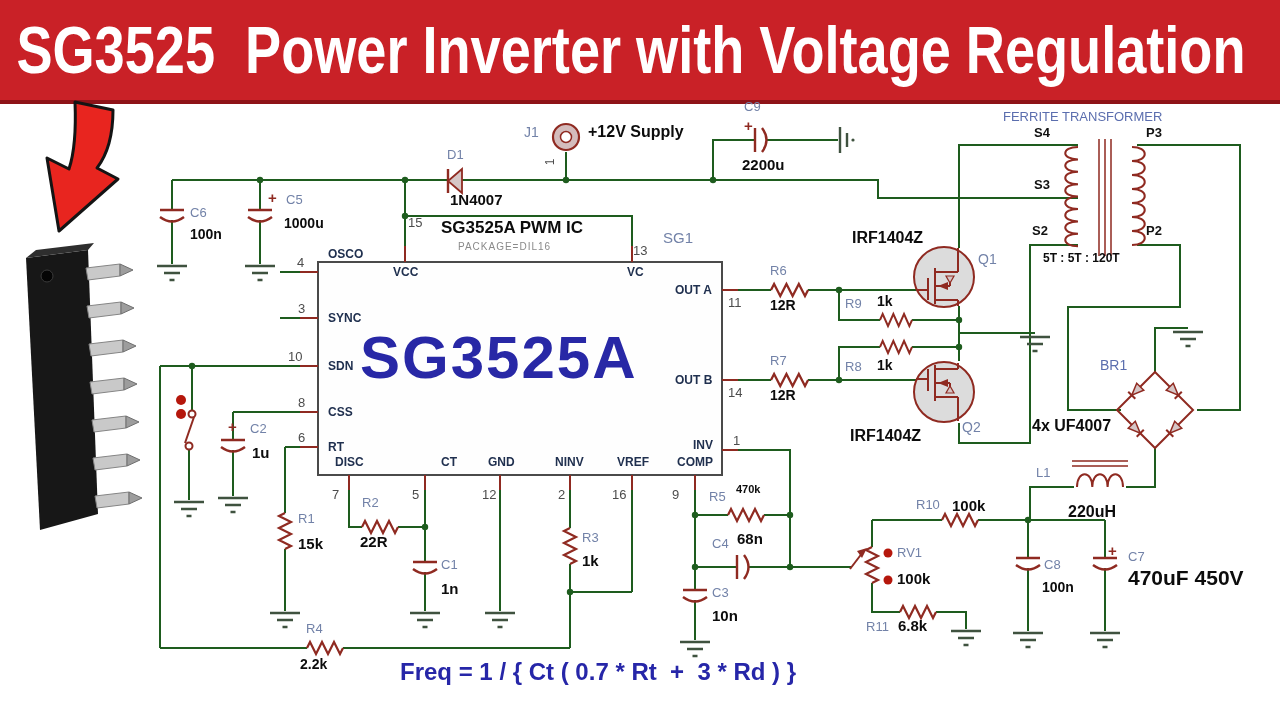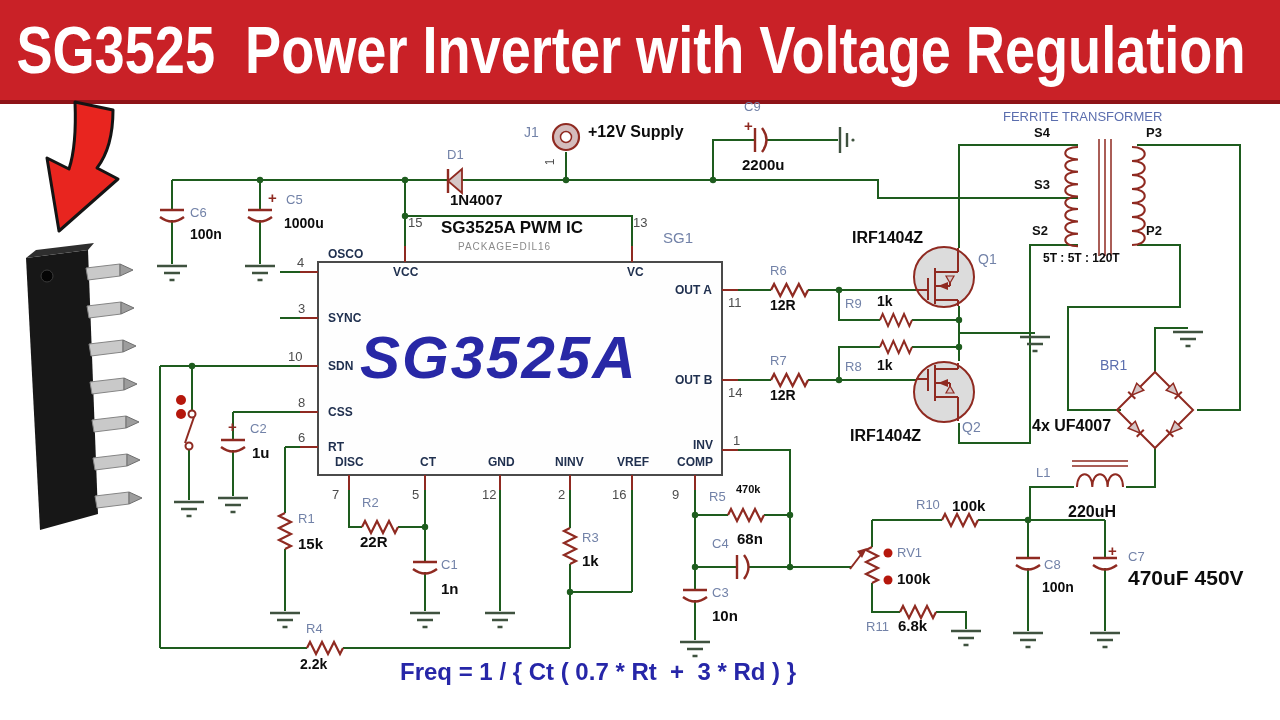--- a/index.html
+++ b/index.html
@@ -12,21 +12,21 @@
   .lbl{position:absolute;white-space:pre;line-height:1;}
   .ref{font-size:13px;color:#7282a8;}
   .val{font-size:14px;font-weight:bold;color:#0c0c0c;}
   .big{font-size:15px;font-weight:bold;color:#0c0c0c;}
   .pn{font-size:12px;font-weight:bold;color:#20304f;}
   .pnum{font-size:13px;color:#4c4c4c;}
   .blue{font-size:13px;color:#5b6eae;}
   .slate{font-size:14px;color:#7282a8;}
   .term{font-size:13px;font-weight:600;color:#111;}
   .plus{font-size:15px;font-weight:bold;color:#8f2a21;}
-  .icname{font-size:60px;font-weight:bold;color:#2828a6;letter-spacing:2px;font-style:italic;}
+  .icname{font-size:60px;font-weight:bold;color:#2828a6;letter-spacing:2px;}
   .ictitle{font-size:17px;font-weight:bold;color:#0c0c0c;}
   .icpkg{font-size:10px;color:#8a8a8a;letter-spacing:1px;}
   .formula{font-size:24px;font-weight:bold;color:#2626a8;}
   .rot90{transform:rotate(-90deg);}
   svg{position:absolute;left:0;top:0;}
 </style>
 </head>
 <body>
 
 <div class="banner">
@@ -248,38 +248,38 @@
 <span class="lbl term" style="left:1034px;top:126px">S4</span>
 <span class="lbl term" style="left:1034px;top:178px">S3</span>
 <span class="lbl term" style="left:1032px;top:224px">S2</span>
 <span class="lbl term" style="left:1146px;top:126px">P3</span>
 <span class="lbl term" style="left:1146px;top:224px">P2</span>
 <span class="lbl big" style="left:1043px;top:252px;font-size:12px">5T : 5T : 120T</span>
 
 <span class="lbl pnum" style="left:408px;top:216px">15</span>
 <span class="lbl ictitle" style="left:441px;top:219px">SG3525A PWM IC</span>
 <span class="lbl icpkg" style="left:458px;top:242px">PACKAGE=DIL16</span>
-<span class="lbl pnum" style="left:633px;top:216px">13</span>
+<span class="lbl pnum" style="left:633px;top:244px">13</span>
 <span class="lbl slate" style="left:663px;top:230px;font-size:15px">SG1</span>
 <span class="lbl icname" style="left:360px;top:328px">SG3525A</span>
 
 <span class="lbl pnum" style="left:297px;top:256px">4</span>
 <span class="lbl pnum" style="left:298px;top:302px">3</span>
 <span class="lbl pnum" style="left:288px;top:350px">10</span>
 <span class="lbl pnum" style="left:298px;top:396px">8</span>
 <span class="lbl pnum" style="left:298px;top:431px">6</span>
 <span class="lbl pn" style="left:328px;top:248px">OSCO</span>
 <span class="lbl pn" style="left:328px;top:312px">SYNC</span>
 <span class="lbl pn" style="left:328px;top:360px">SDN</span>
 <span class="lbl pn" style="left:328px;top:406px">CSS</span>
 <span class="lbl pn" style="left:328px;top:441px">RT</span>
 <span class="lbl pn" style="left:393px;top:266px">VCC</span>
 <span class="lbl pn" style="left:627px;top:266px">VC</span>
 <span class="lbl pn" style="left:335px;top:456px">DISC</span>
-<span class="lbl pn" style="left:420px;top:456px">CT</span>
+<span class="lbl pn" style="left:441px;top:456px">CT</span>
 <span class="lbl pn" style="left:488px;top:456px">GND</span>
 <span class="lbl pn" style="left:555px;top:456px">NINV</span>
 <span class="lbl pn" style="left:617px;top:456px">VREF</span>
 <span class="lbl pn" style="left:677px;top:456px">COMP</span>
 <span class="lbl pn" style="left:693px;top:439px">INV</span>
 <span class="lbl pn" style="left:675px;top:284px">OUT A</span>
 <span class="lbl pn" style="left:675px;top:374px">OUT B</span>
 <span class="lbl pnum" style="left:332px;top:488px">7</span>
 <span class="lbl pnum" style="left:412px;top:488px">5</span>
 <span class="lbl pnum" style="left:482px;top:488px">12</span>

